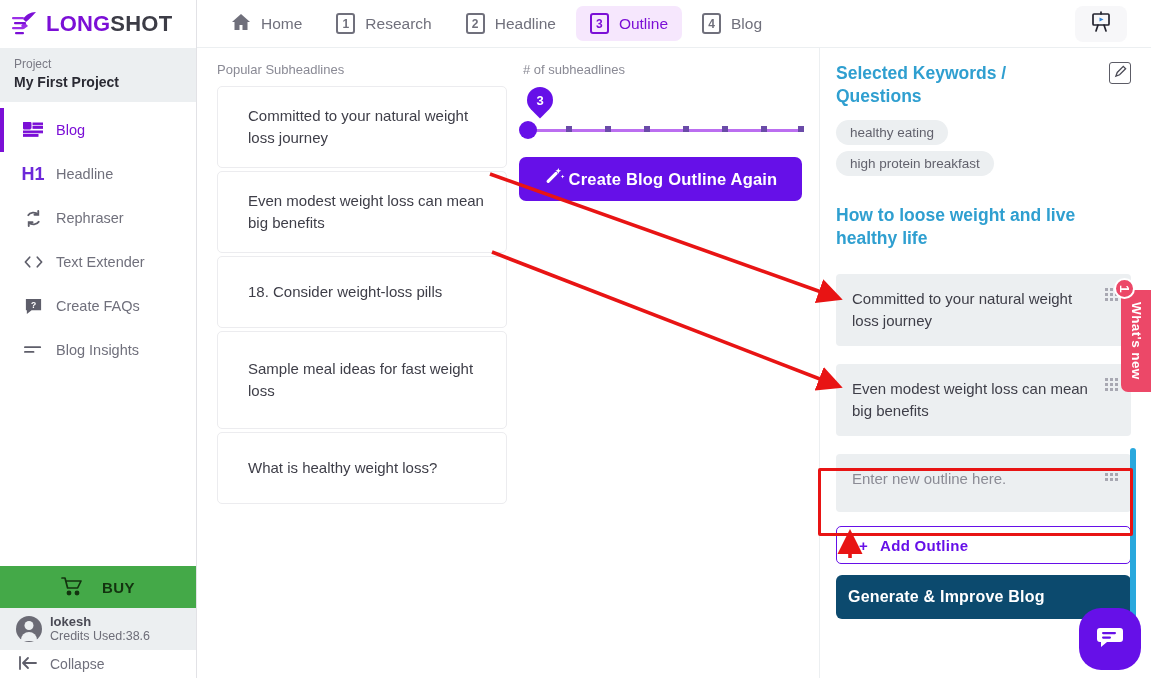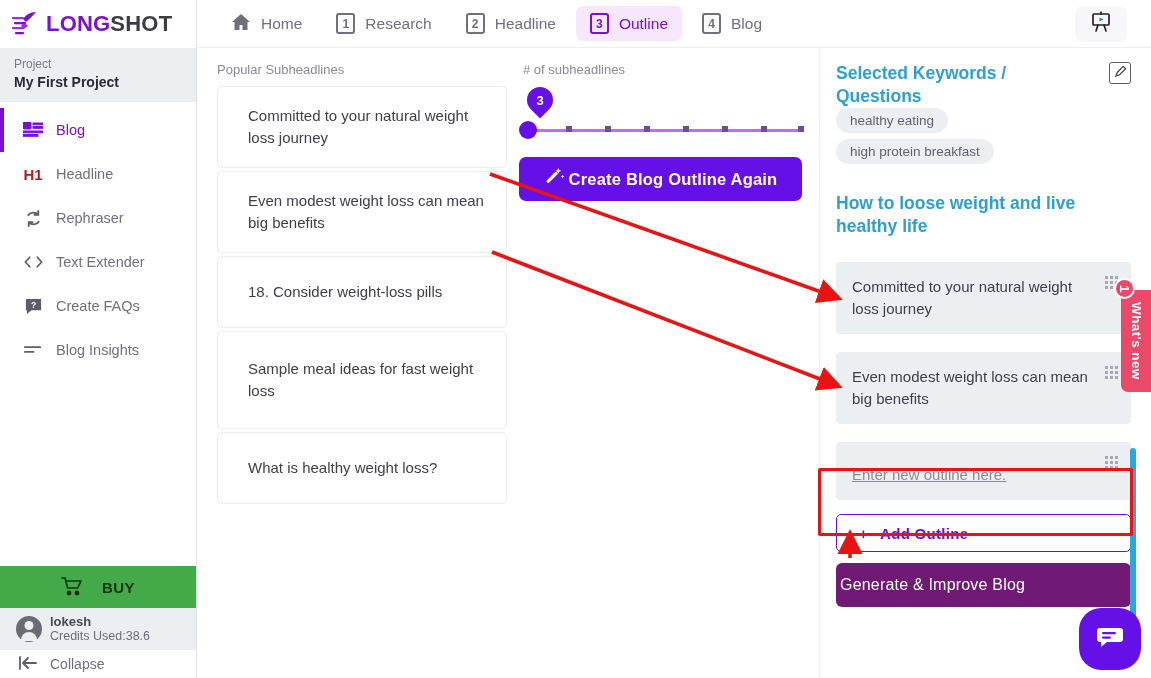--- a/index.html
+++ b/index.html
@@ -141,52 +141,52 @@
     cursor: pointer; letter-spacing: .2px;
   }
 
   
   .right-head { display: flex; align-items: flex-start; justify-content: space-between; }
   .right-title { font-size: 17.5px; font-weight: bold; color: #2f9fd0; line-height: 23px; max-width: 220px; }
   .edit-btn {
     width: 22px; height: 22px; border: 1.5px solid #5c5c66; border-radius: 3px;
     display: flex; align-items: center; justify-content: center; cursor: pointer; flex: 0 0 22px;
   }
-  .kw-list { }
+  .kw-list { margin-top: 12px; }
   .kw-pill {
     display: inline-block; background: #eceff1; color: #62626d;
     border-radius: 13px; padding: 5px 14px; font-size: 13.5px;
     margin-bottom: 6px; cursor: pointer;
   }
   .headline-title {
     margin-top: 22px; font-size: 17.5px; font-weight: bold; color: #2f9fd0; line-height: 23px;
   }
   .outline-list { margin-top: 24px; }
   .outline-item {
     background: #eceff1; border-radius: 4px; min-height: 58px;
     margin-bottom: 18px; padding: 14px 40px 14px 16px;
     font-size: 15px; color: #3e3e48; line-height: 22px; position: relative; cursor: text;
   }
-  .outline-item.placeholder { color: #8b8b95; display: flex; align-items: flex-end; text-decoration: underline; }
+  .outline-item.placeholder { color: #8b8b95; display: flex; align-items: flex-start; }
   .drag-handle {
     position: absolute; right: 13px; top: 14px; width: 13px; height: 13px;
     display: grid; grid-template-columns: repeat(3, 1fr); gap: 2px; cursor: grab;
   }
   .drag-handle i { width: 3px; height: 3px; background: #a8a8b2; display: block; }
 
   .add-outline-btn {
     border: 1px solid #6610e8; border-radius: 5px; height: 38px;
     display: flex; align-items: center; gap: 12px; padding-left: 22px;
     color: #6610e8; font-size: 15px; font-weight: bold; cursor: pointer;
     letter-spacing: .3px;
   }
   .generate-btn {
-    margin-top: 11px; background: #701a75; border-radius: 6px; height: 44px;
-    display: flex; align-items: center; padding-left: 4px;
-    color: #fff; font-size: 16px; font-weight: normal; cursor: pointer; letter-spacing: .2px;
+    margin-top: 11px; background: #0c4a6e; border-radius: 6px; height: 44px;
+    display: flex; align-items: center; padding-left: 12px;
+    color: #fff; font-size: 16px; font-weight: bold; cursor: pointer; letter-spacing: .2px;
     overflow: hidden; white-space: nowrap;
   }
 
   
   .whats-new {
     position: absolute; right: 0px; top: 290px; width: 30px; height: 102px;
     background: #ec4868; border-radius: 7px 0 0 7px; cursor: pointer;
     display: flex; align-items: center; justify-content: center;
   }
   .whats-new span {
@@ -246,21 +246,21 @@
               <rect x="0" y="0" width="8" height="7" rx="1" fill="#7b0fd6"></rect>
               <rect x="10" y="1" width="10" height="1.8" fill="#7b0fd6"></rect>
               <rect x="10" y="4.5" width="10" height="1.8" fill="#7b0fd6"></rect>
               <rect x="0" y="9" width="20" height="1.8" fill="#7b0fd6"></rect>
               <rect x="0" y="12.5" width="15" height="1.8" fill="#7b0fd6"></rect>
             </svg>
         </span>
         <span>Blog</span>
       </div>
       <div class="nav-item">
-        <span class="nav-ico" style="font-weight:bold;font-size:15px;color:#b91c1c;">H1</span>
+        <span class="nav-ico" style="font-weight:bold;font-size:18px;color:#6d28d9;">H1</span>
         <span>Headline</span>
       </div>
       <div class="nav-item">
         <span class="nav-ico">
           <svg viewBox="0 0 20 20" width="19" height="19" fill="none" stroke="#5e5e6a" stroke-width="2">
             <path d="M15 6a7 7 0 0 0-11 1"></path>
               <path d="M5 14a7 7 0 0 0 11-1"></path>
             <path d="M15 2v4h-4" stroke-linecap="round"></path>
               <path d="M5 18v-4h4" stroke-linecap="round"></path>
           </svg>

